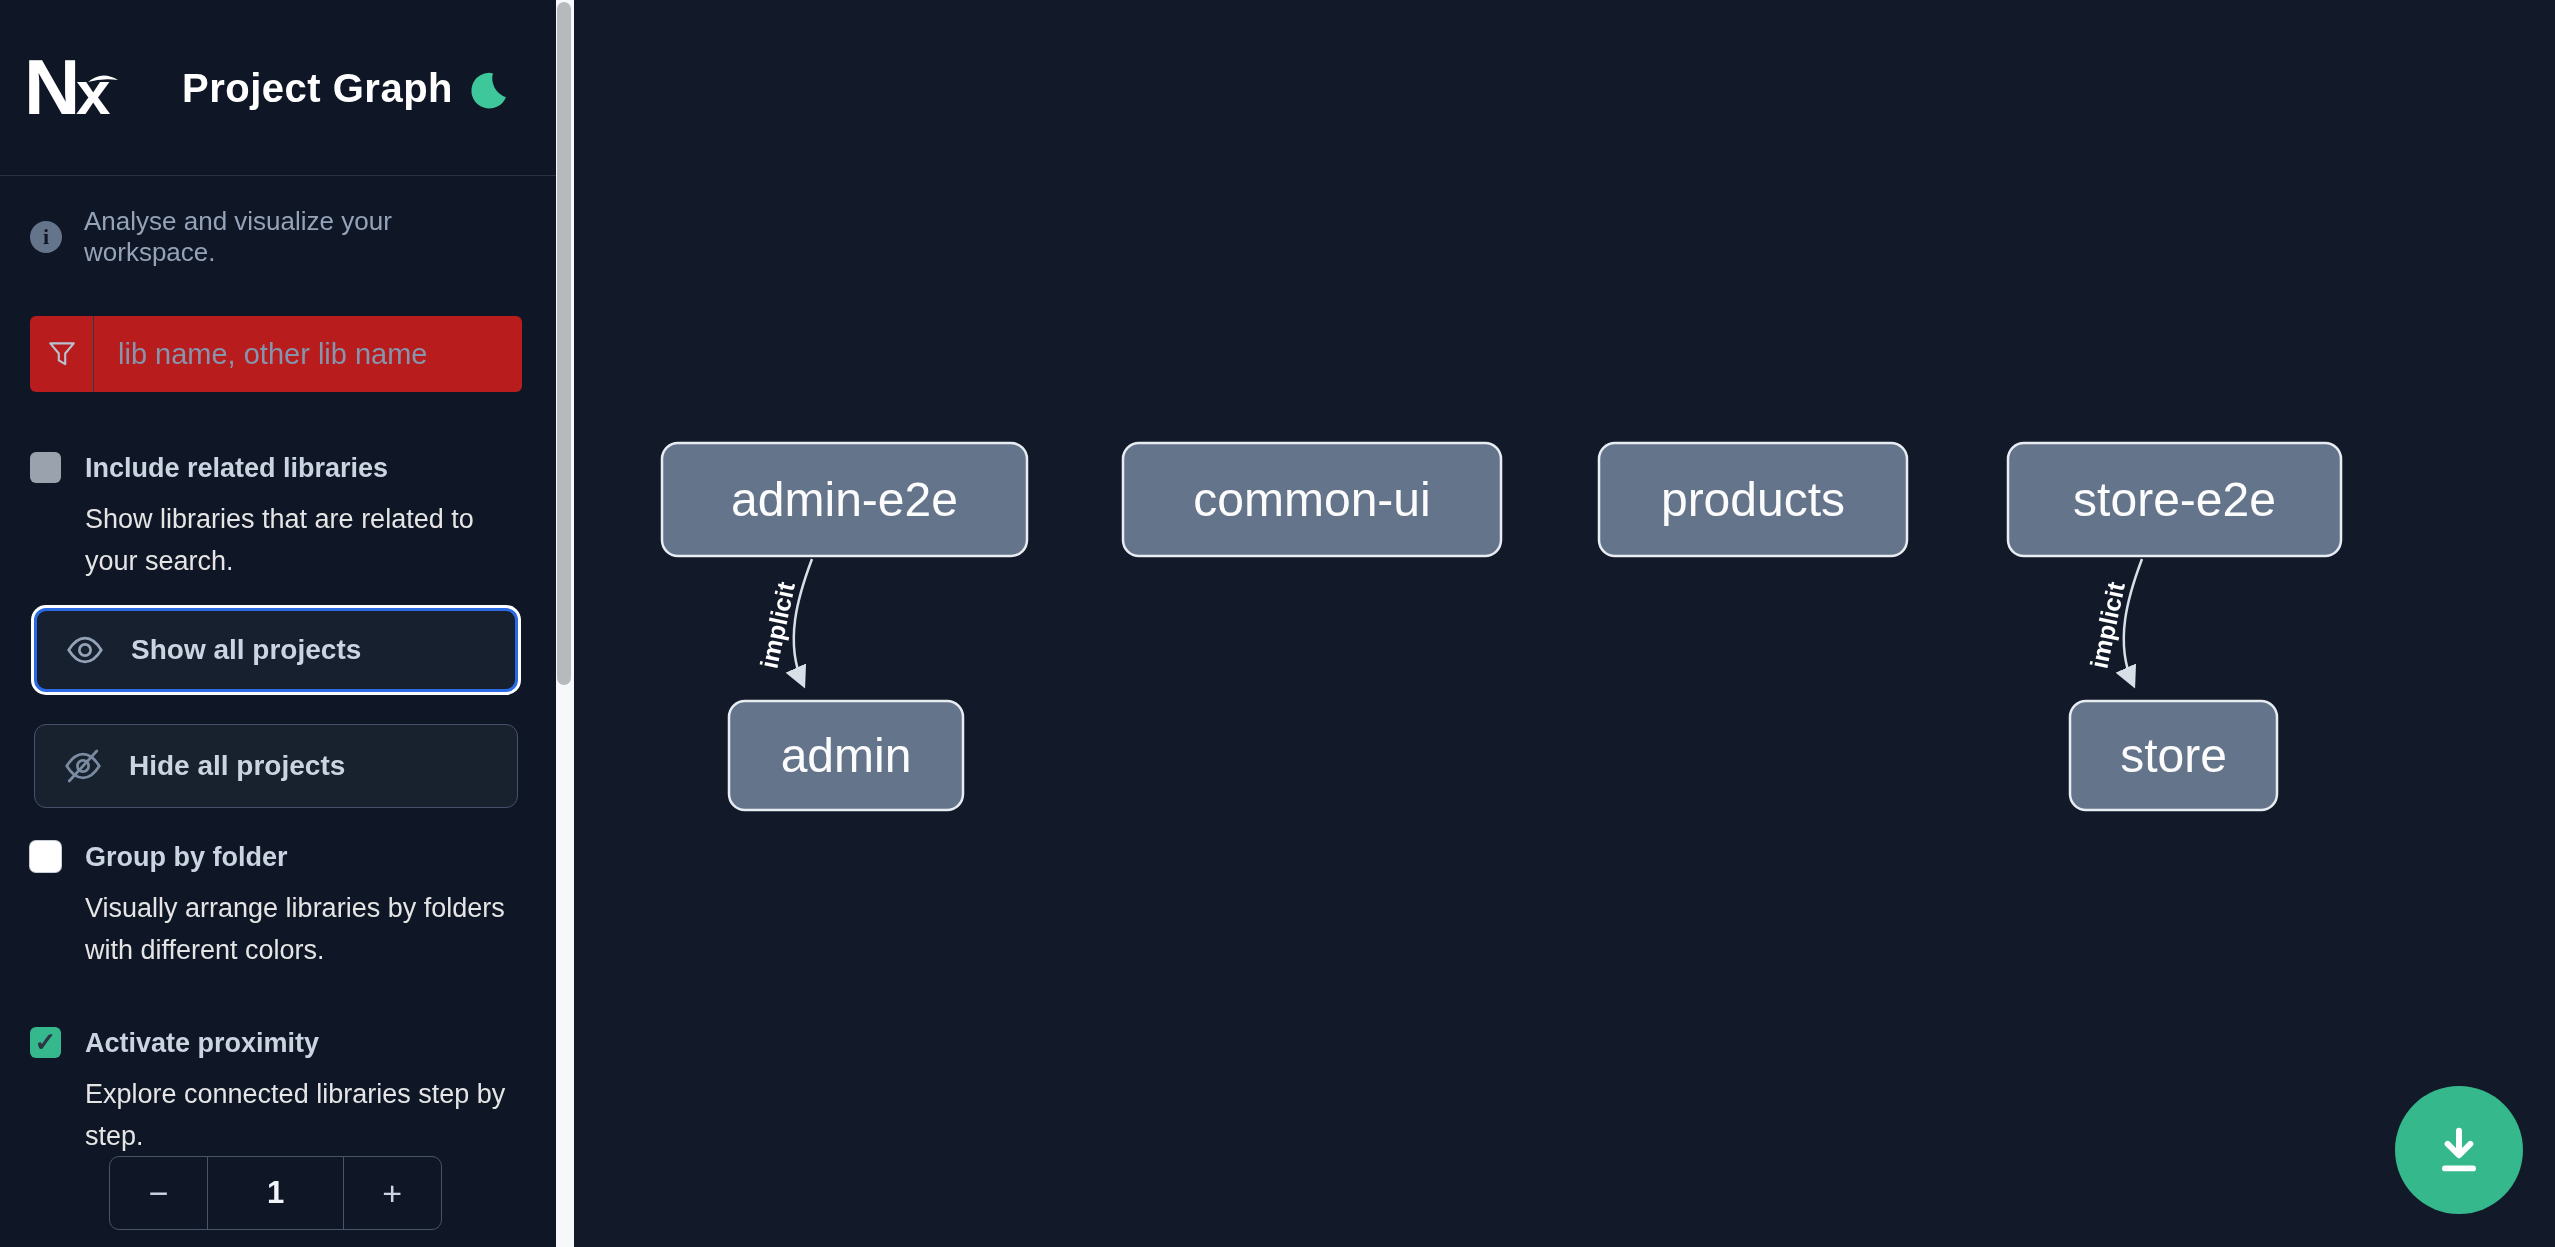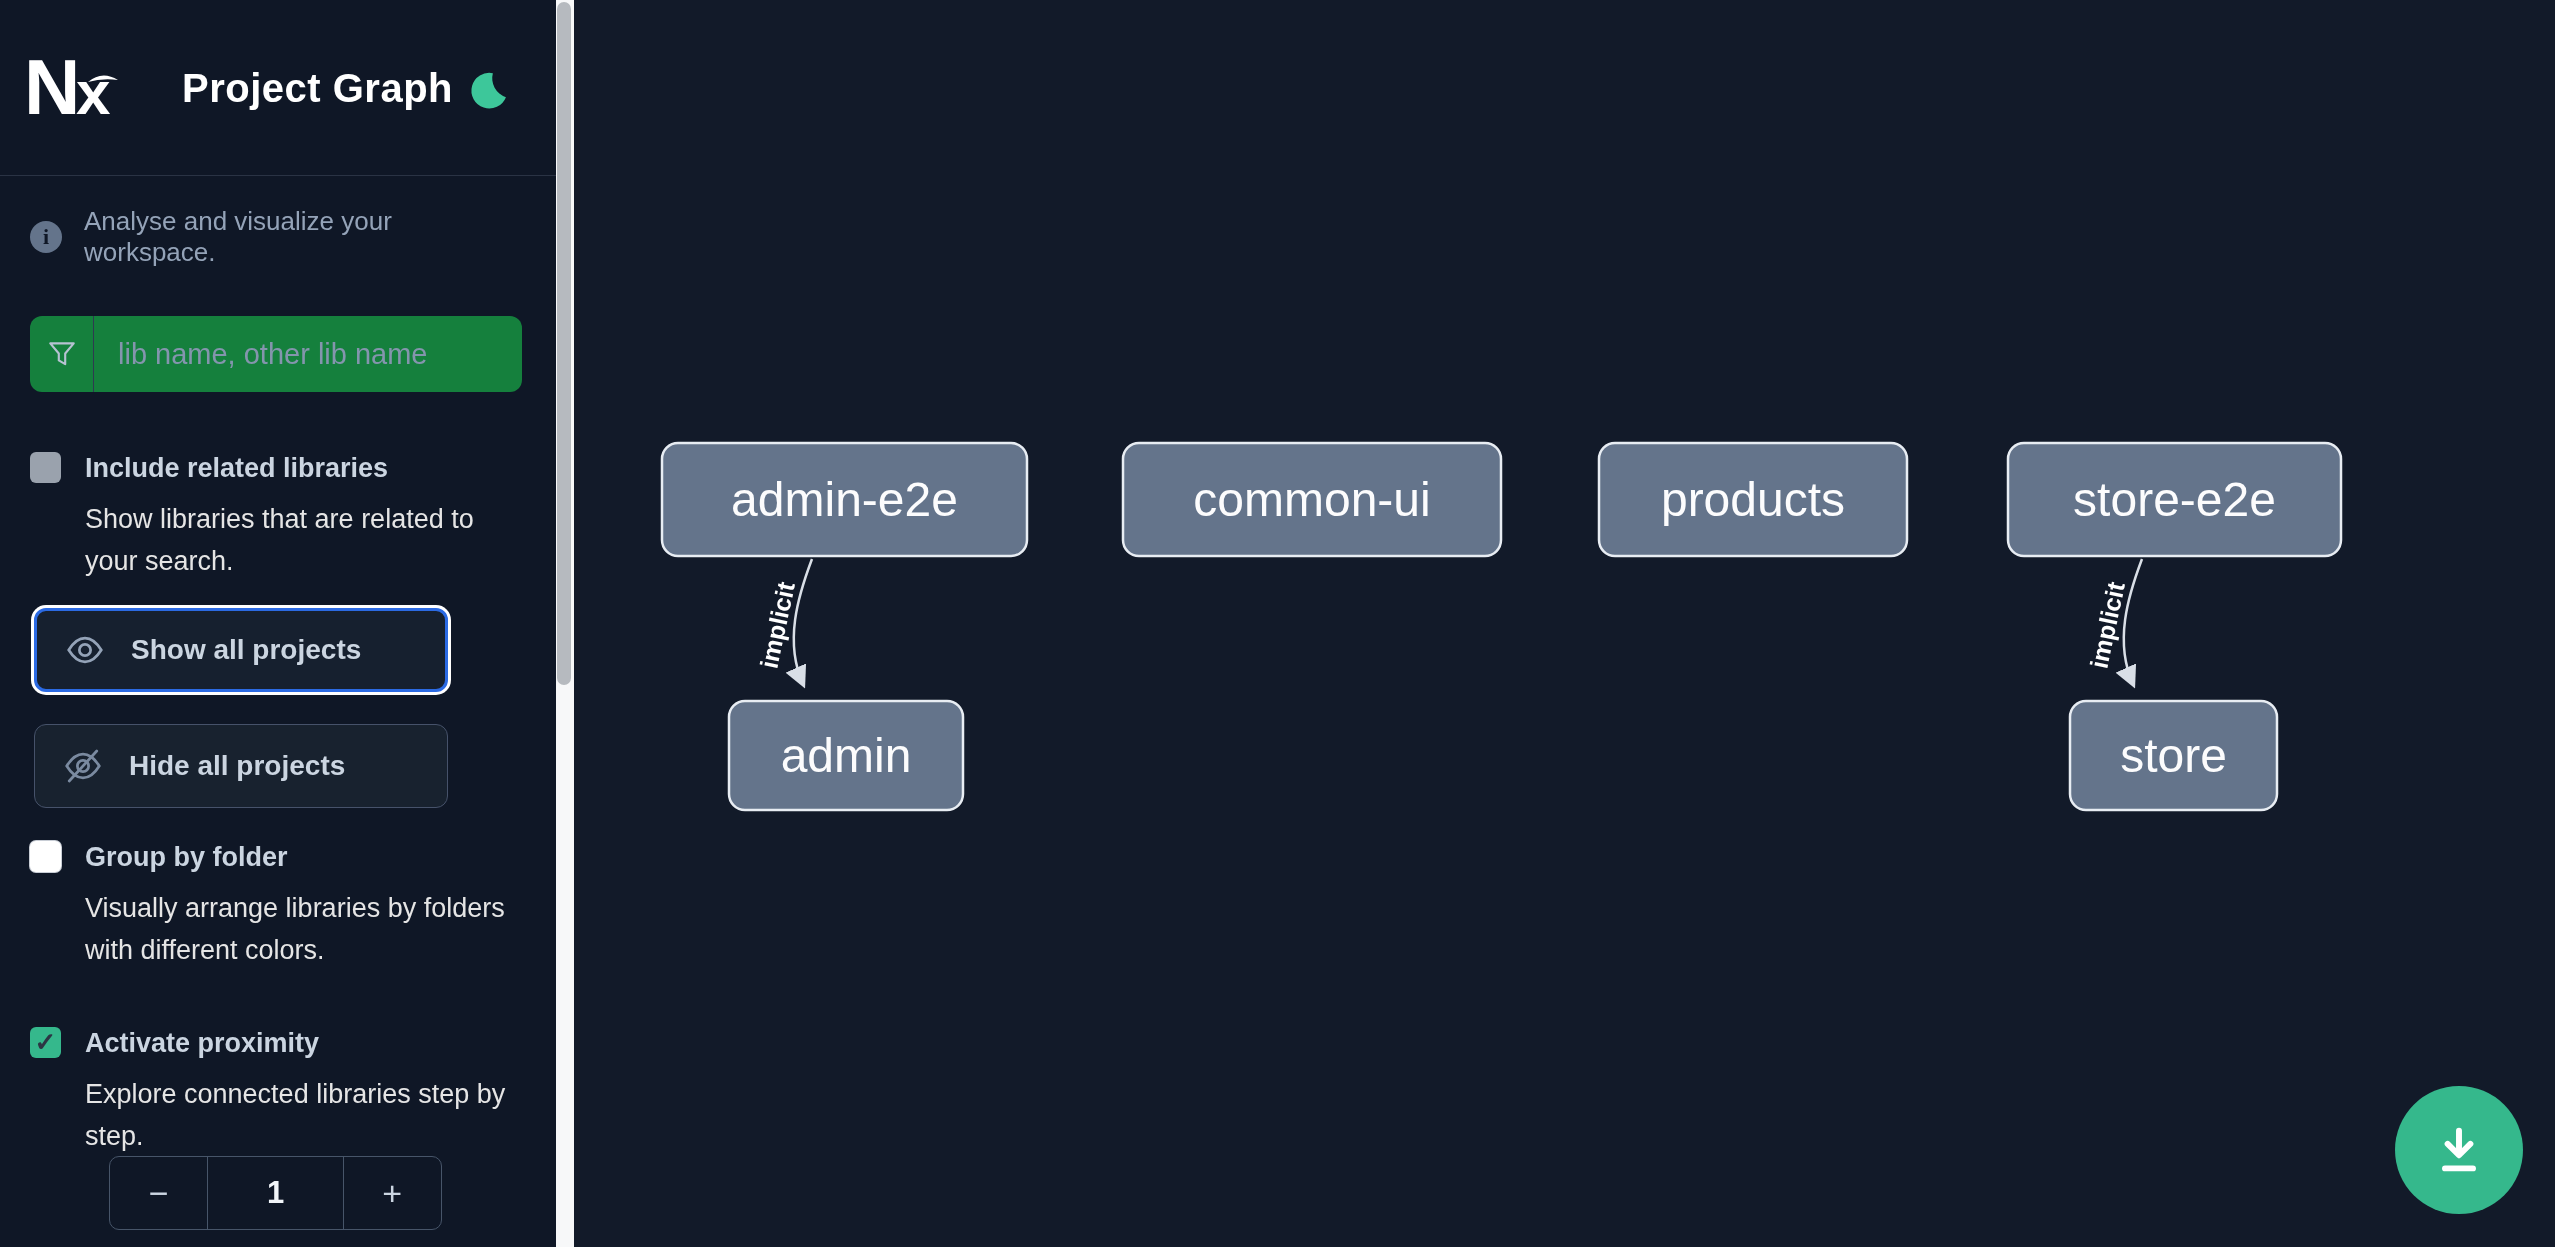--- a/index.html
+++ b/index.html
@@ -35,21 +35,21 @@
   .info-icon {
     width:32px; height:32px; border-radius:50%;
     background:#64748b; color:#0f1726;
     font-size:22px; font-weight:700; font-family:"Liberation Serif", serif;
     display:flex; align-items:center; justify-content:center; flex:0 0 auto;
   }
   .info-text { font-size:26px; color:#94a3b8; }
 
   .filter-box {
     position:absolute; left:30px; top:316px; width:492px; height:76px;
-    background:#15803d; border-radius:12px;
+    background:#b91c1c; border-radius:6px;
     display:flex; align-items:stretch; overflow:hidden;
   }
   .filter-icon-cell {
     width:64px; display:flex; align-items:center; justify-content:center;
     border-right:1px solid #2e3950; flex:0 0 auto;
   }
   .filter-input {
     flex:1; background:transparent; border:none; outline:none;
     padding:0 24px; font-size:29px; color:#cbd5e1;
     font-family:"Liberation Sans", sans-serif;
@@ -63,21 +63,21 @@
     cursor:pointer; display:flex; align-items:center; justify-content:center;
     font-size:26px; font-weight:700;
   }
   .cbx.gray  { background:#9aa2ad; }
   .cbx.white { background:#ffffff; box-shadow:0 0 0 1px #c8cdd5; }
   .cbx.green { background:#35b88c; color:#2c3644; }
   .opt-label { font-size:27px; font-weight:700; color:#cbd5e1; line-height:36px; }
   .opt-desc  { font-size:27px; color:#e5e5e5; line-height:42px; margin-top:12px; max-width:430px; }
 
   .side-btn {
-    position:absolute; left:34px; width:414px; height:84px;
+    position:absolute; left:34px; width:484px; height:84px;
     border-radius:12px; display:flex; align-items:center; gap:26px;
     padding:0 28px; cursor:pointer;
     font-family:"Liberation Sans", sans-serif;
     font-size:28px; font-weight:700; color:#cbd5e1;
     background:#18222f; border:1px solid #46526a;
   }
   .side-btn.focused {
     background:#16202f;
     border:3px solid #2b6ae3;
     box-shadow:0 0 0 3px #ffffff;

